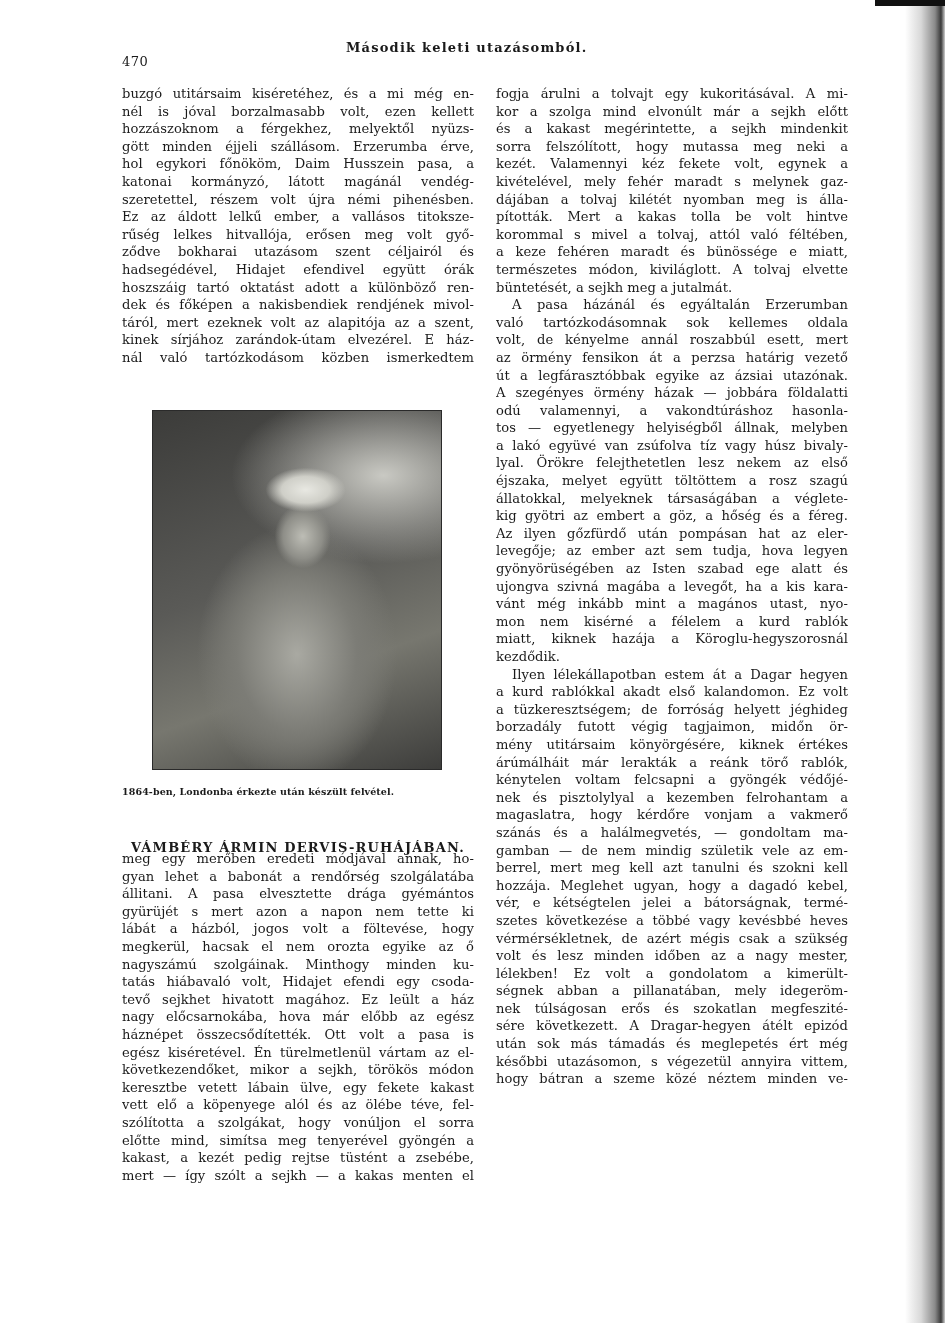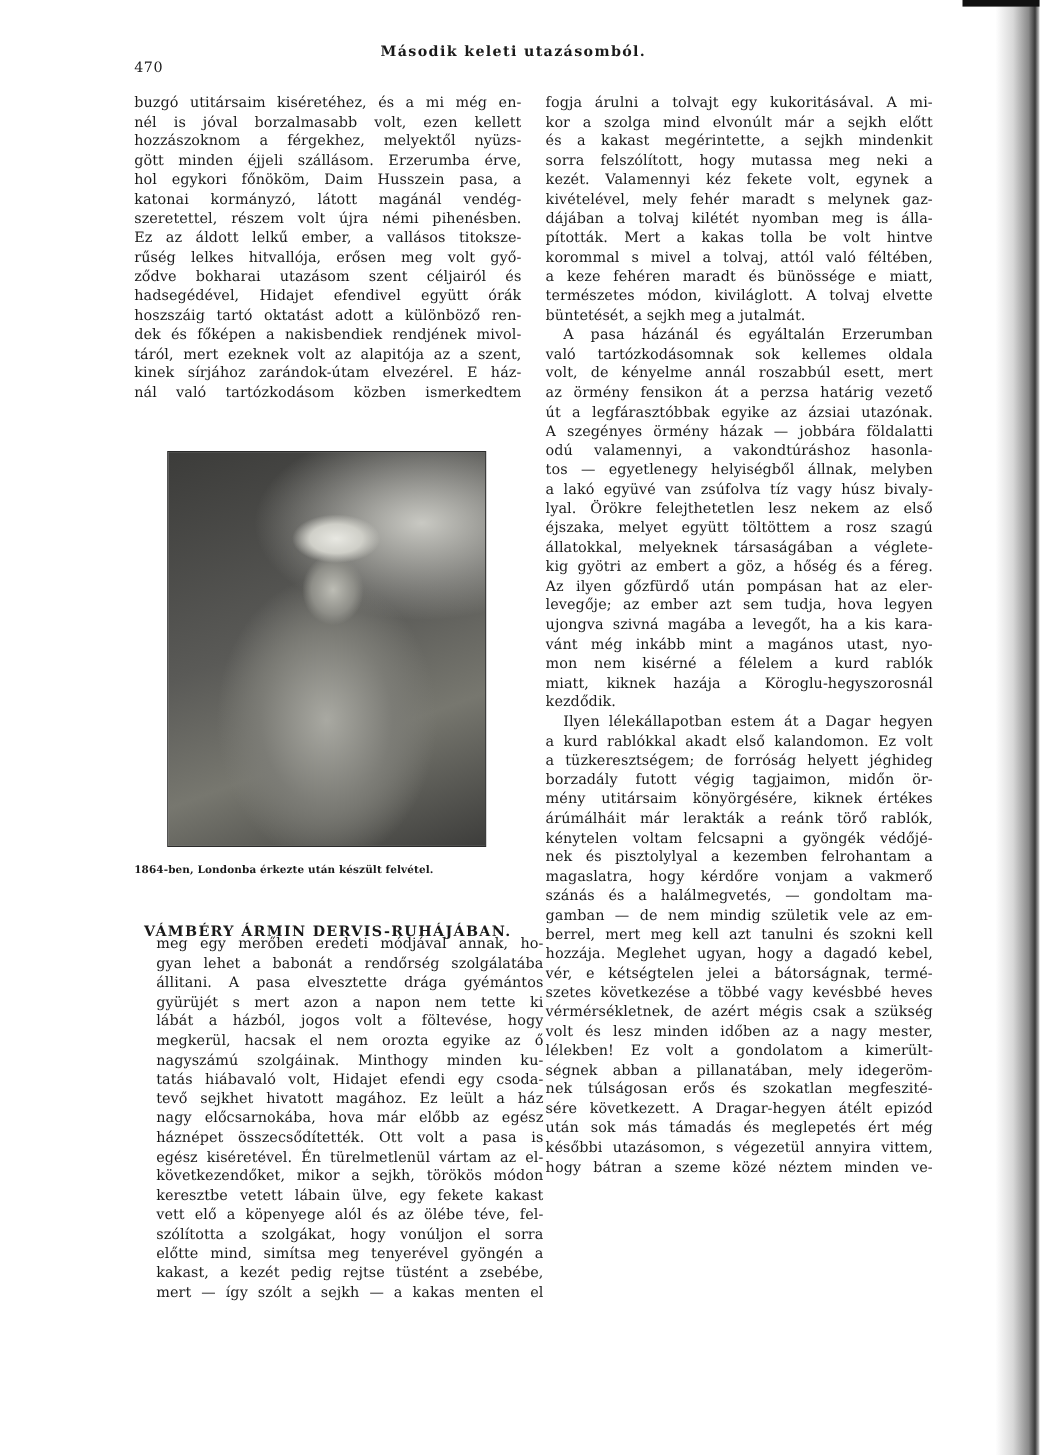--- a/index.html
+++ b/index.html
@@ -23,21 +23,21 @@
   .page-number { position: absolute; left: 0; top: 14px; letter-spacing: 0.5px; }
   .running-title { position: absolute; left: 224px; top: 0; letter-spacing: 1.2px; font-weight: bold; }
   .col {
     position: absolute; font-size: 13.1px; line-height: 17.6px;
     text-align: justify; letter-spacing: 0.05px;
   }
   .col .line { display: block; white-space: nowrap; text-align: justify; text-align-last: justify; height: 17.6px; overflow: hidden; }
   .col .line.last { text-align-last: left; }
   .col .line.indent { padding-left: 16px; }
   .left-top { left: 122px; top: 85px; width: 352px; }
-  .left-bottom { left: 122px; top: 850px; width: 352px; margin-left: 20px; }
+  .left-bottom { left: 122px; top: 850px; width: 352px; }
   .right-col { left: 496px; top: 85px; width: 352px; }
   .figure {
     position: absolute; left: 152px; top: 410px; width: 288px; height: 358px;
     background:
       radial-gradient(ellipse 40px 22px at 53% 22%, #e8e8e2 0%, #cfcfc8 60%, rgba(0,0,0,0) 100%),
       radial-gradient(ellipse 28px 32px at 52% 35%, #bdbdb5 0%, #8e8e88 70%, rgba(0,0,0,0) 100%),
       radial-gradient(ellipse 100px 130px at 50% 68%, #a9a9a2 0%, #7c7c76 60%, rgba(0,0,0,0) 100%),
       radial-gradient(ellipse 190px 110px at 80% 18%, #c9c9c3 0%, rgba(0,0,0,0) 80%),
       linear-gradient(160deg, #3c3c3a 0%, #5a5a57 45%, #77776f 70%, #3d3d3b 100%);
     border: 1px solid #2a2a2a;
@@ -128,20 +128,21 @@
     <span class="line">A szegényes örmény házak — jobbára földalatti</span>
     <span class="line">odú valamennyi, a vakondtúráshoz hasonla-</span>
     <span class="line">tos — egyetlenegy helyiségből állnak, melyben</span>
     <span class="line">a lakó együvé van zsúfolva tíz vagy húsz bivaly-</span>
     <span class="line">lyal. Örökre felejthetetlen lesz nekem az első</span>
     <span class="line">éjszaka, melyet együtt töltöttem a rosz szagú</span>
     <span class="line">állatokkal, melyeknek társaságában a véglete-</span>
     <span class="line">kig gyötri az embert a göz, a hőség és a féreg.</span>
     <span class="line">Az ilyen gőzfürdő után pompásan hat az eler-</span>
     <span class="line">levegője; az ember azt sem tudja, hova legyen</span>
+    <span class="line">gyönyörüségében az Isten szabad ege alatt és</span>
     <span class="line">ujongva szivná magába a levegőt, ha a kis kara-</span>
     <span class="line">vánt még inkább mint a magános utast, nyo-</span>
     <span class="line">mon nem kisérné a félelem a kurd rablók</span>
     <span class="line">miatt, kiknek hazája a Köroglu-hegyszorosnál</span>
     <span class="line last">kezdődik.</span>
     <span class="line indent">Ilyen lélekállapotban estem át a Dagar hegyen</span>
     <span class="line">a kurd rablókkal akadt első kalandomon. Ez volt</span>
     <span class="line">a tüzkeresztségem; de forróság helyett jéghideg</span>
     <span class="line">borzadály futott végig tagjaimon, midőn ör-</span>
     <span class="line">mény utitársaim könyörgésére, kiknek értékes</span>

